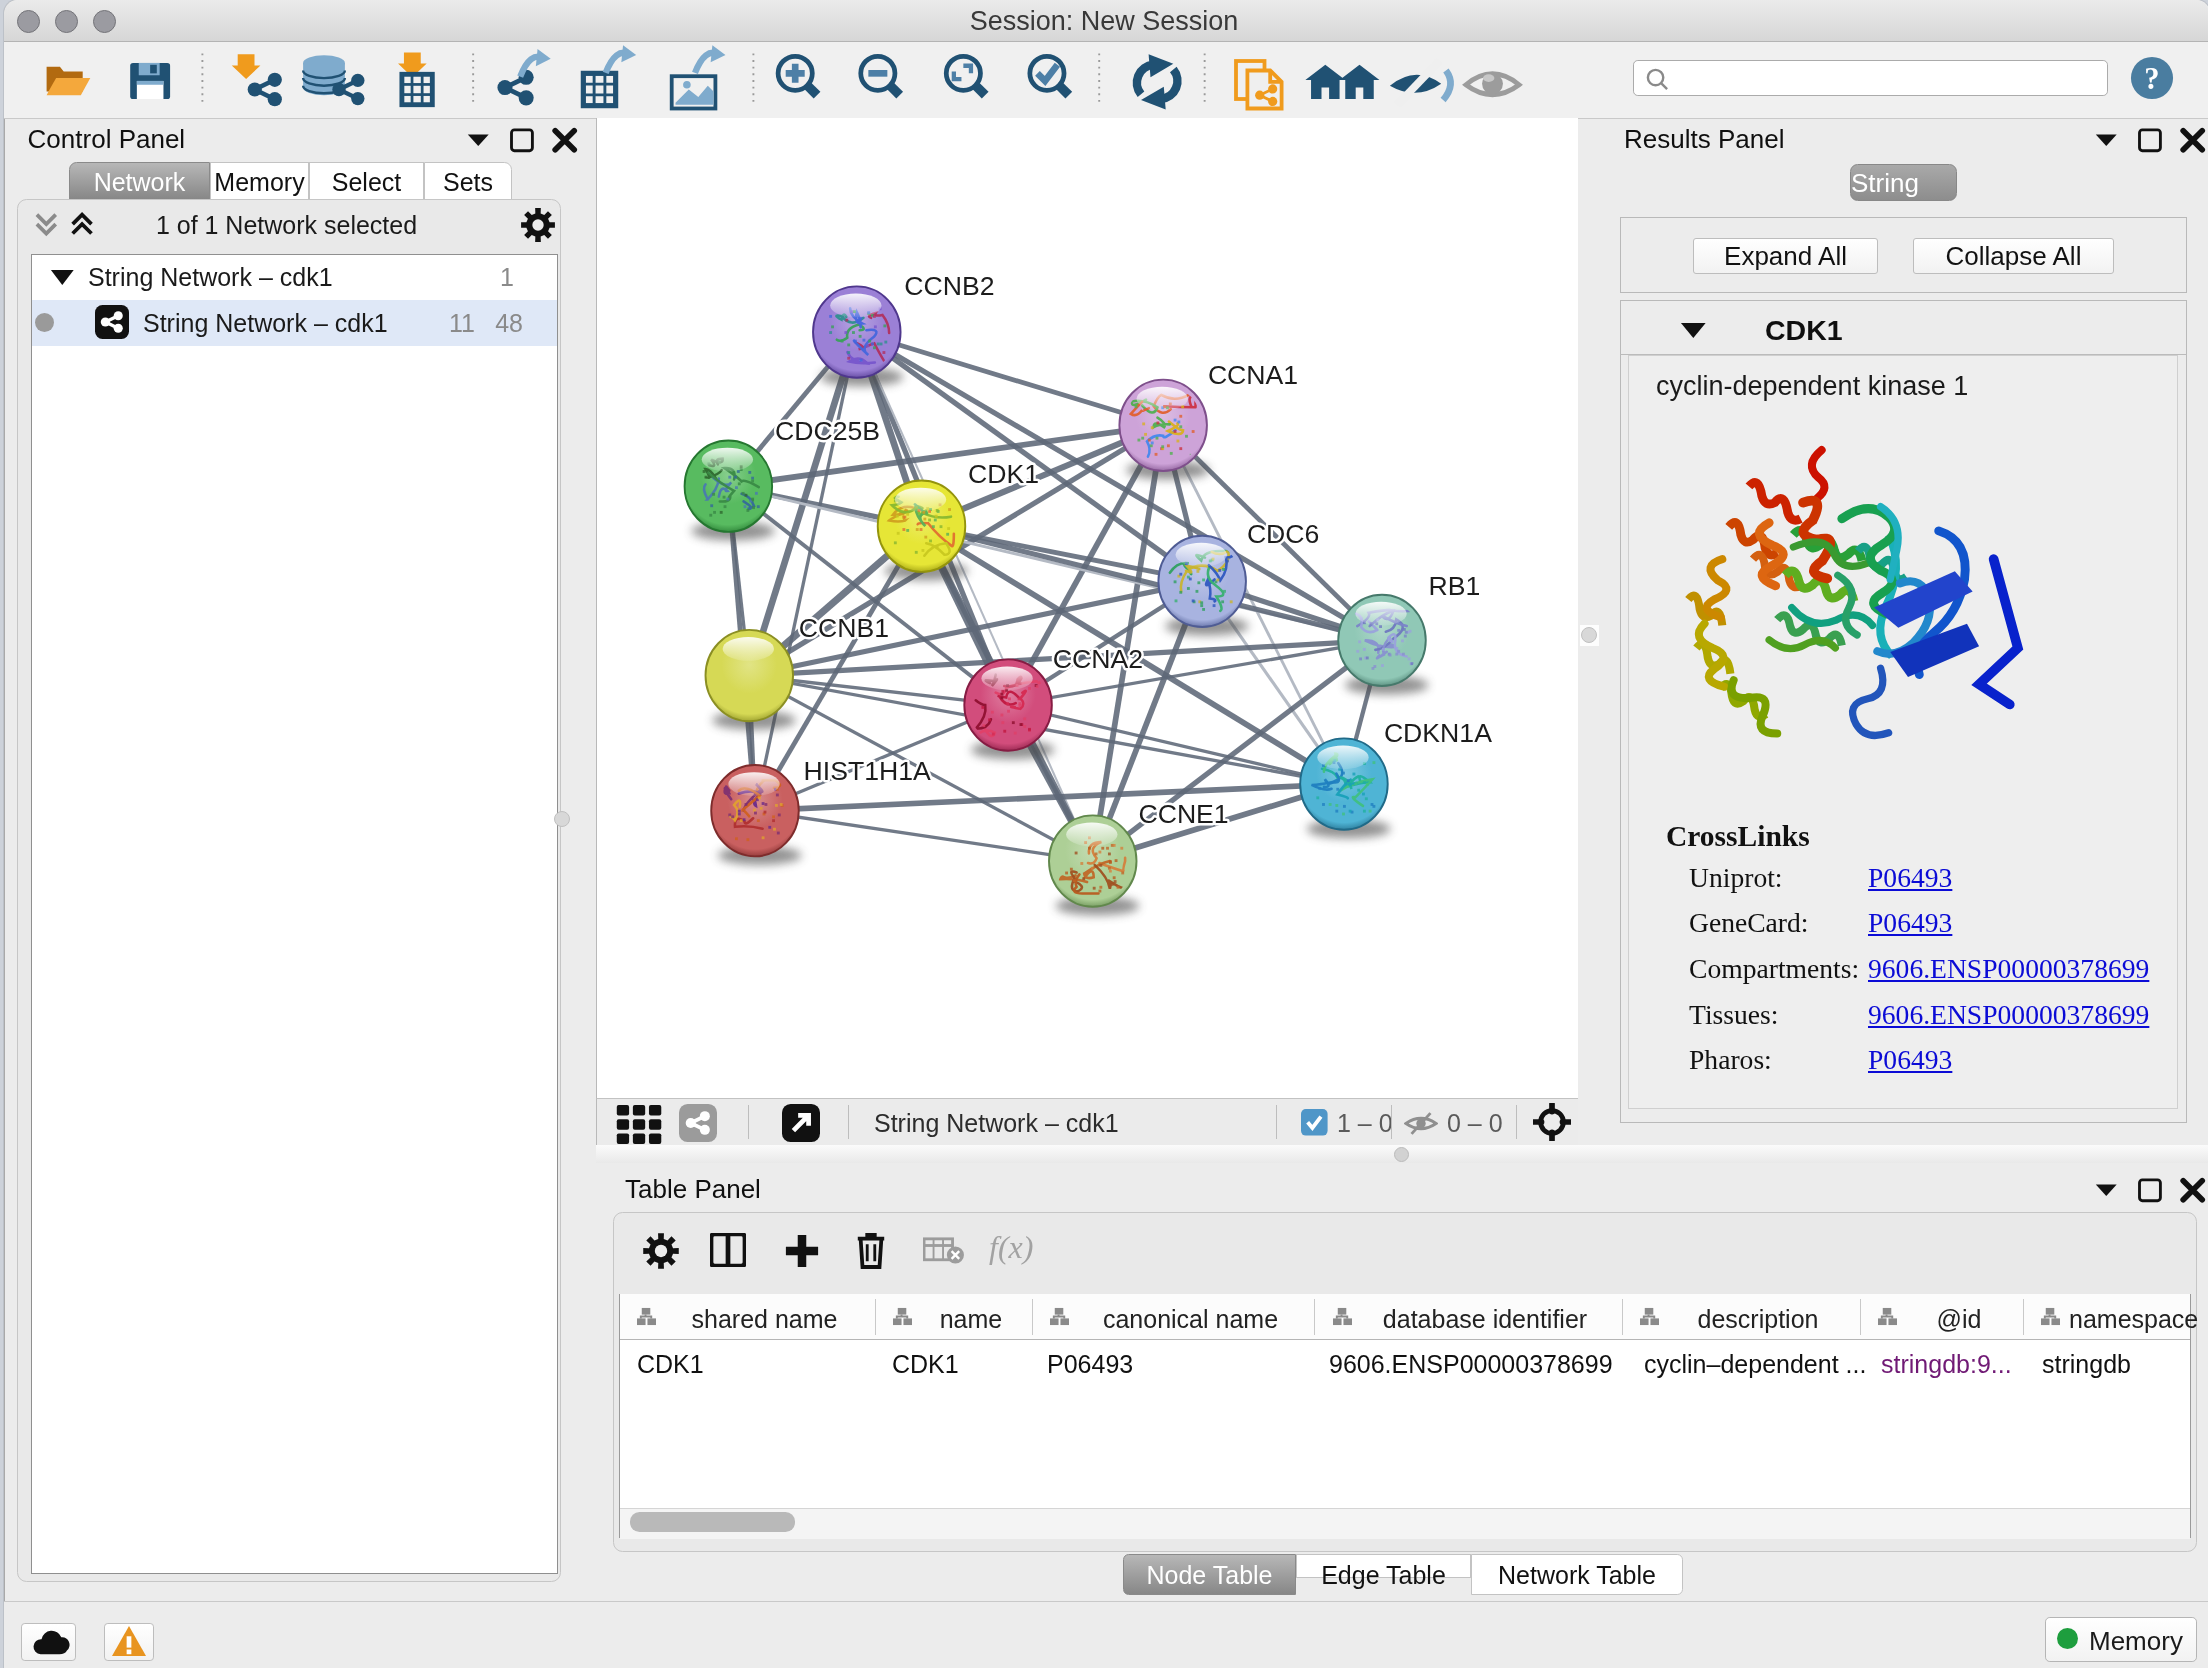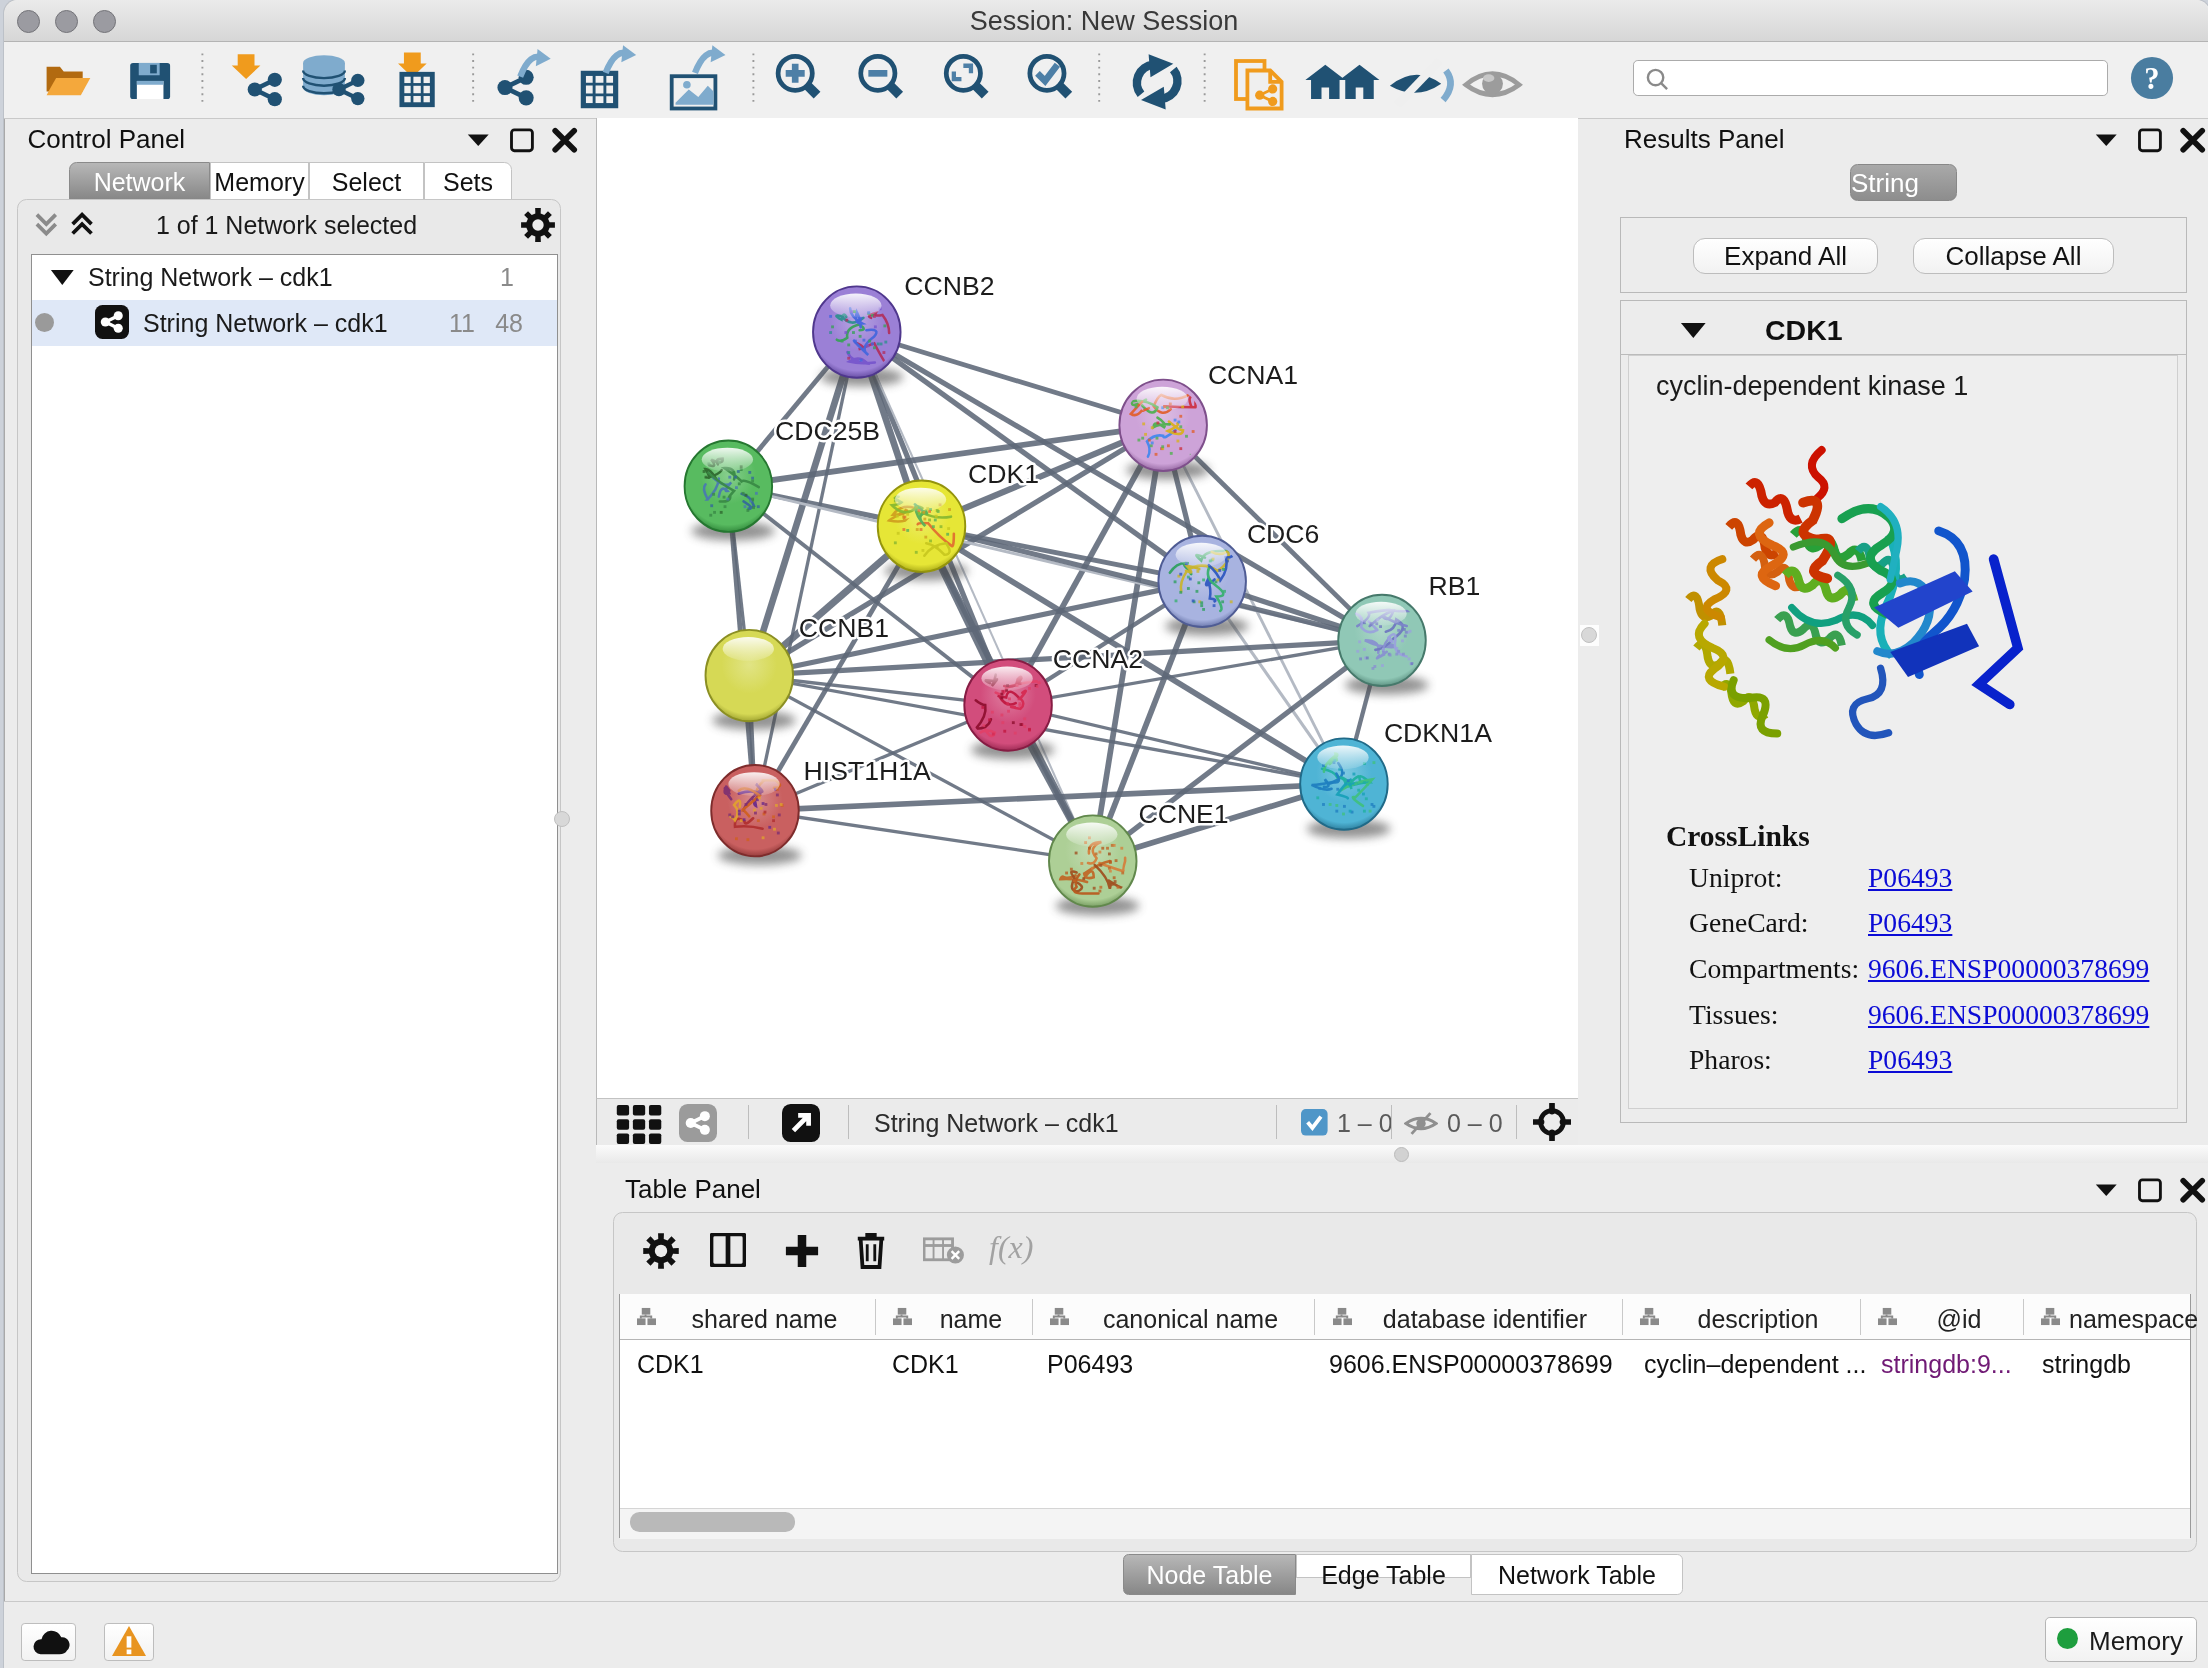--- a/index.html
+++ b/index.html
@@ -2,21 +2,21 @@
 <html style="font-size:15px"><head><meta charset="utf-8"><style>
 html,body{margin:0;padding:0;width:2208px;height:1668px;overflow:hidden;
  font-family:"Liberation Sans",sans-serif;background:#cdd2da;}
 .ab{position:absolute;}
 .txt{position:absolute;font-size:25px;color:#1a1a1a;white-space:nowrap;}
 .hdr{position:absolute;font-size:26px;color:#0f0f0f;white-space:nowrap;}
 .tab{position:absolute;box-sizing:border-box;text-align:center;font-size:25px;color:#111;
  background:#fff;border:1px solid #c3c3c3;}
 .tabsel{background:linear-gradient(#b7b7b7,#878787);color:#fff;border:1px solid #8a8a8a;}
 .btn{position:absolute;box-sizing:border-box;background:linear-gradient(#ffffff,#f2f2f2);
- border:1px solid #bdbdbd;border-radius:12px;text-align:center;font-size:26px;color:#111;}
+ border:1px solid #bdbdbd;border-radius:3px;text-align:center;font-size:26px;color:#111;}
 a.lnk{color:#0b0bd6;text-decoration:underline;}
 </style></head>
 <body>
 <div class="ab" style="left:3.8px;top:0;width:2205px;height:1668px;background:#ececec;border-radius:13.3px 13.3px 0 0;border-left:1px solid #a9a9a9;box-shadow:0 0 0 1px rgba(0,0,0,0.08)"></div>
 <div class="ab" style="left:3.8px;top:0;width:2205px;height:41px;background:linear-gradient(#ebebeb,#d6d6d6);border-bottom:1px solid #b4b4b4;border-radius:13.3px 13.3px 0 0"></div>
 <div class="ab" style="left:17px;top:9.5px;width:23px;height:23px;border-radius:50%;background:#9b9ba1;border:1.4px solid #747479;box-sizing:border-box"></div>
 <div class="ab" style="left:55px;top:9.5px;width:23px;height:23px;border-radius:50%;background:#9b9ba1;border:1.4px solid #747479;box-sizing:border-box"></div>
 <div class="ab" style="left:93px;top:9.5px;width:23px;height:23px;border-radius:50%;background:#9b9ba1;border:1.4px solid #747479;box-sizing:border-box"></div>
 <div class="ab" style="left:0;top:5.7px;width:2208px;text-align:center;font-size:27px;color:#393939">Session: New Session</div>
 <div class="ab" style="left:3.8px;top:42px;width:2205px;height:76px;background:#f0f0f0;border-bottom:1px solid #c9c9c9"></div>

